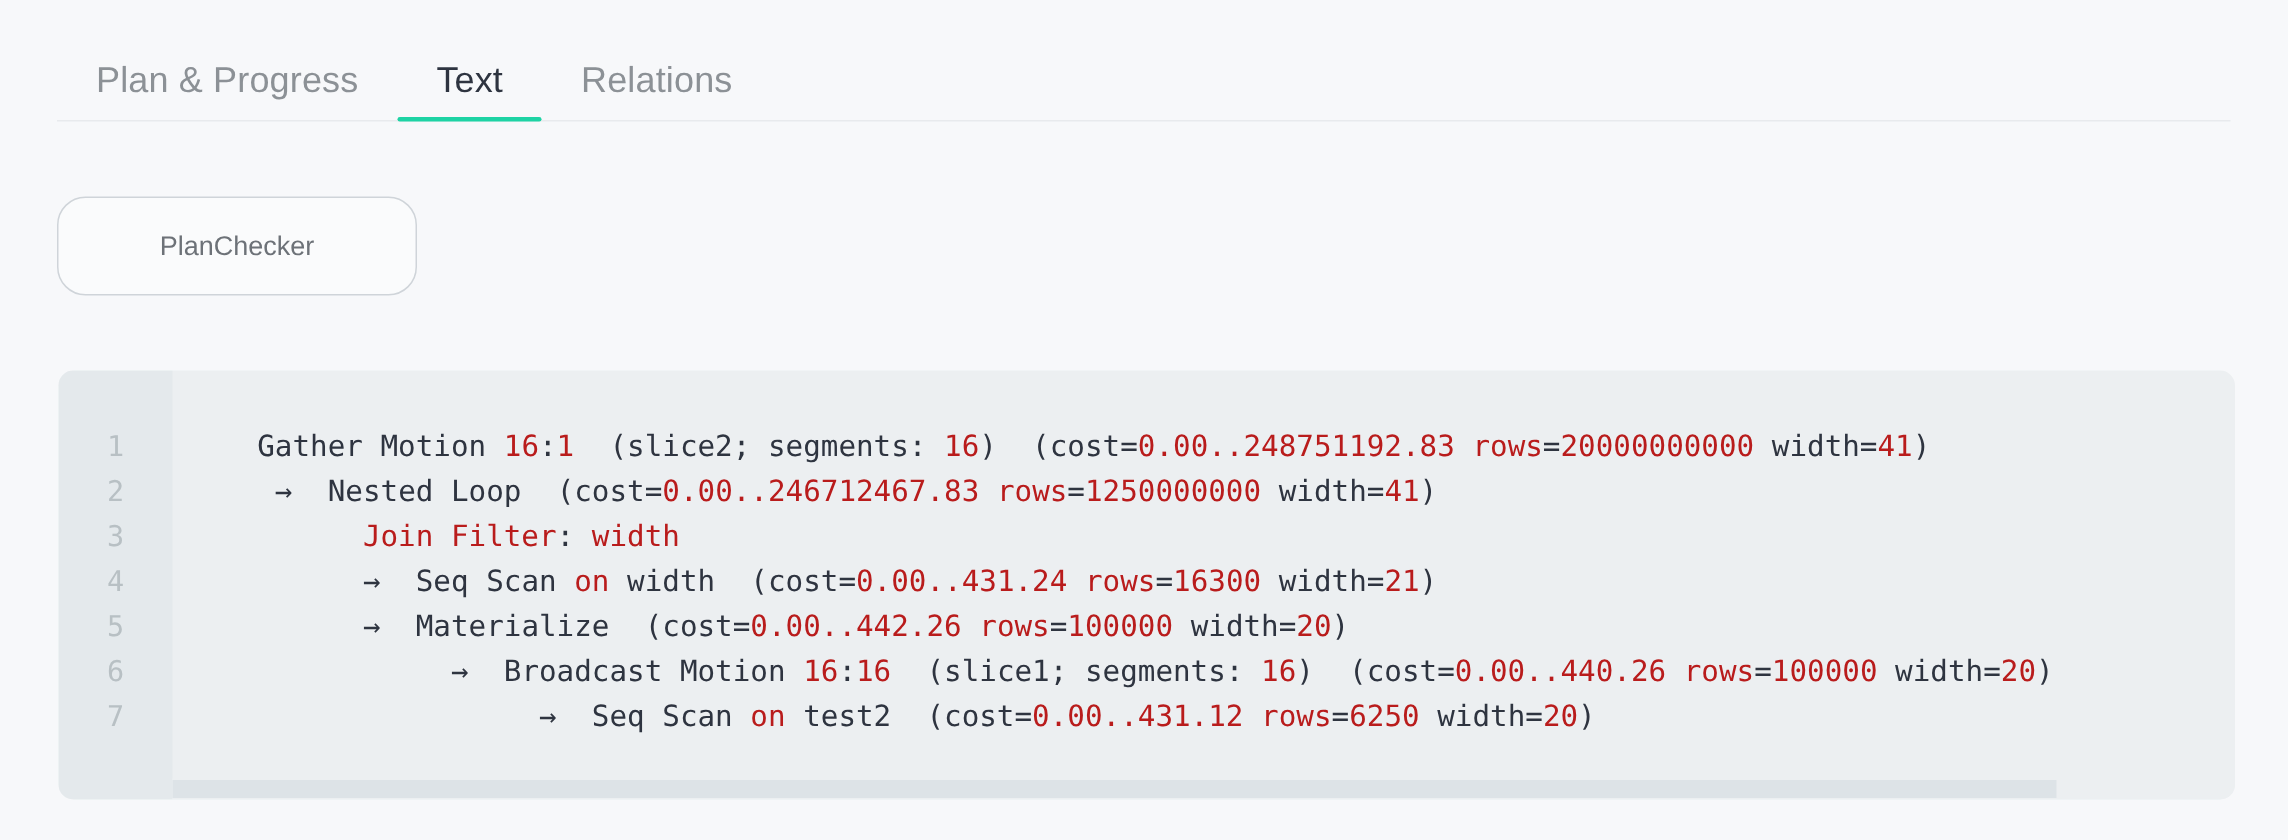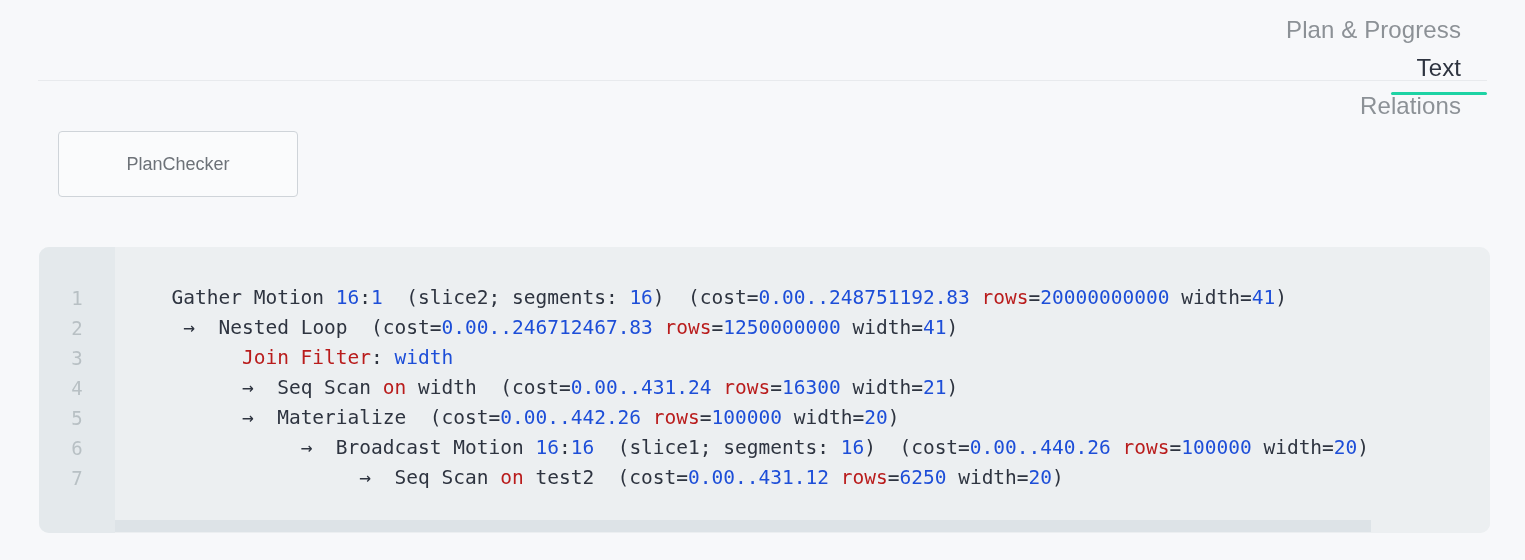--- a/index.html
+++ b/index.html
@@ -17,21 +17,20 @@
   
   .tabbar {
     position: absolute;
     left: 38px;
     top: 18px;
     width: 1449px;
     height: 62px;
     border-bottom: 1px solid #e8eaed;
     display: flex;
     align-items: flex-end;
-    flex-direction: column;
   }
   .tab {
     font-size: 24px;
     color: #8c9196;
     padding: 0 26px 14px 26px;
     line-height: 1;
     cursor: pointer;
     position: relative;
     white-space: nowrap;
     letter-spacing: 0.1px;
@@ -53,29 +52,28 @@
 
   
   .planchecker-btn {
     position: absolute;
     left: 38px;
     top: 131px;
     width: 240px;
     height: 66px;
     background: #fafbfc;
     border: 1px solid #cfd4d9;
-    border-radius: 4px;
+    border-radius: 19px;
     color: #6d7278;
     font-size: 18px;
     display: flex;
     align-items: center;
     justify-content: center;
     cursor: pointer;
     box-sizing: border-box;
-    margin-left: 20px;
   }
 
   
   .codeblock {
     position: absolute;
     left: 39px;
     top: 247px;
     width: 1451px;
     height: 286px;
     background: #eceff1;
@@ -108,21 +106,21 @@
     box-sizing: border-box;
   }
   .code {
     font-family: "DejaVu Sans Mono", monospace;
     font-size: 19.5px;
     line-height: 30px;
     color: #2e3440;
     white-space: pre;
     margin: 0;
   }
-  .code .num   { color: #1d4ed8; text-align: center; }
+  .code .num   { color: #b91c1c; text-align: center; }
   .code .kw    { color: #b91c1c; }
   .code .arrow { color: #2e3440; }
 
   
   .hscroll-track {
     position: absolute;
     left: 76px;
     right: 0;
     bottom: 0;
     height: 14px;

